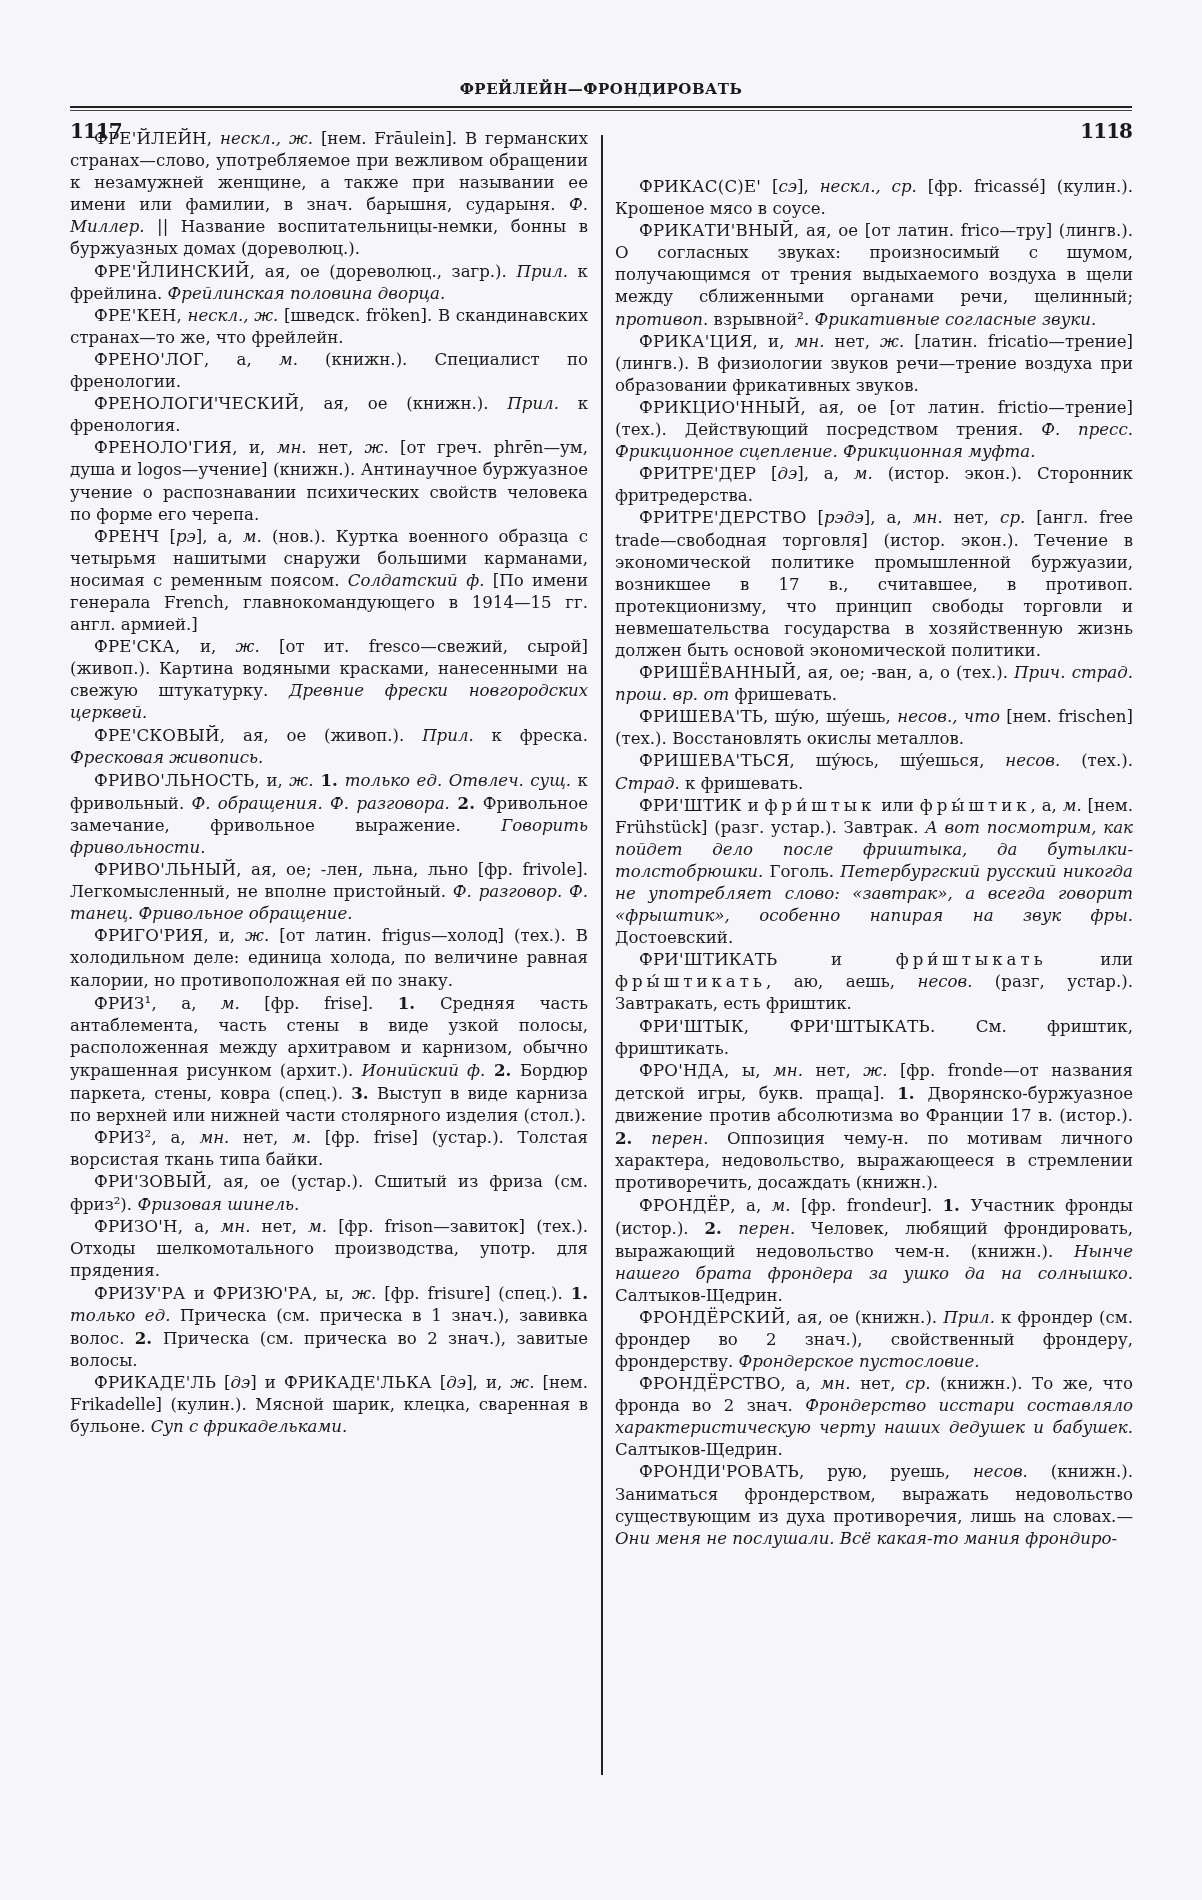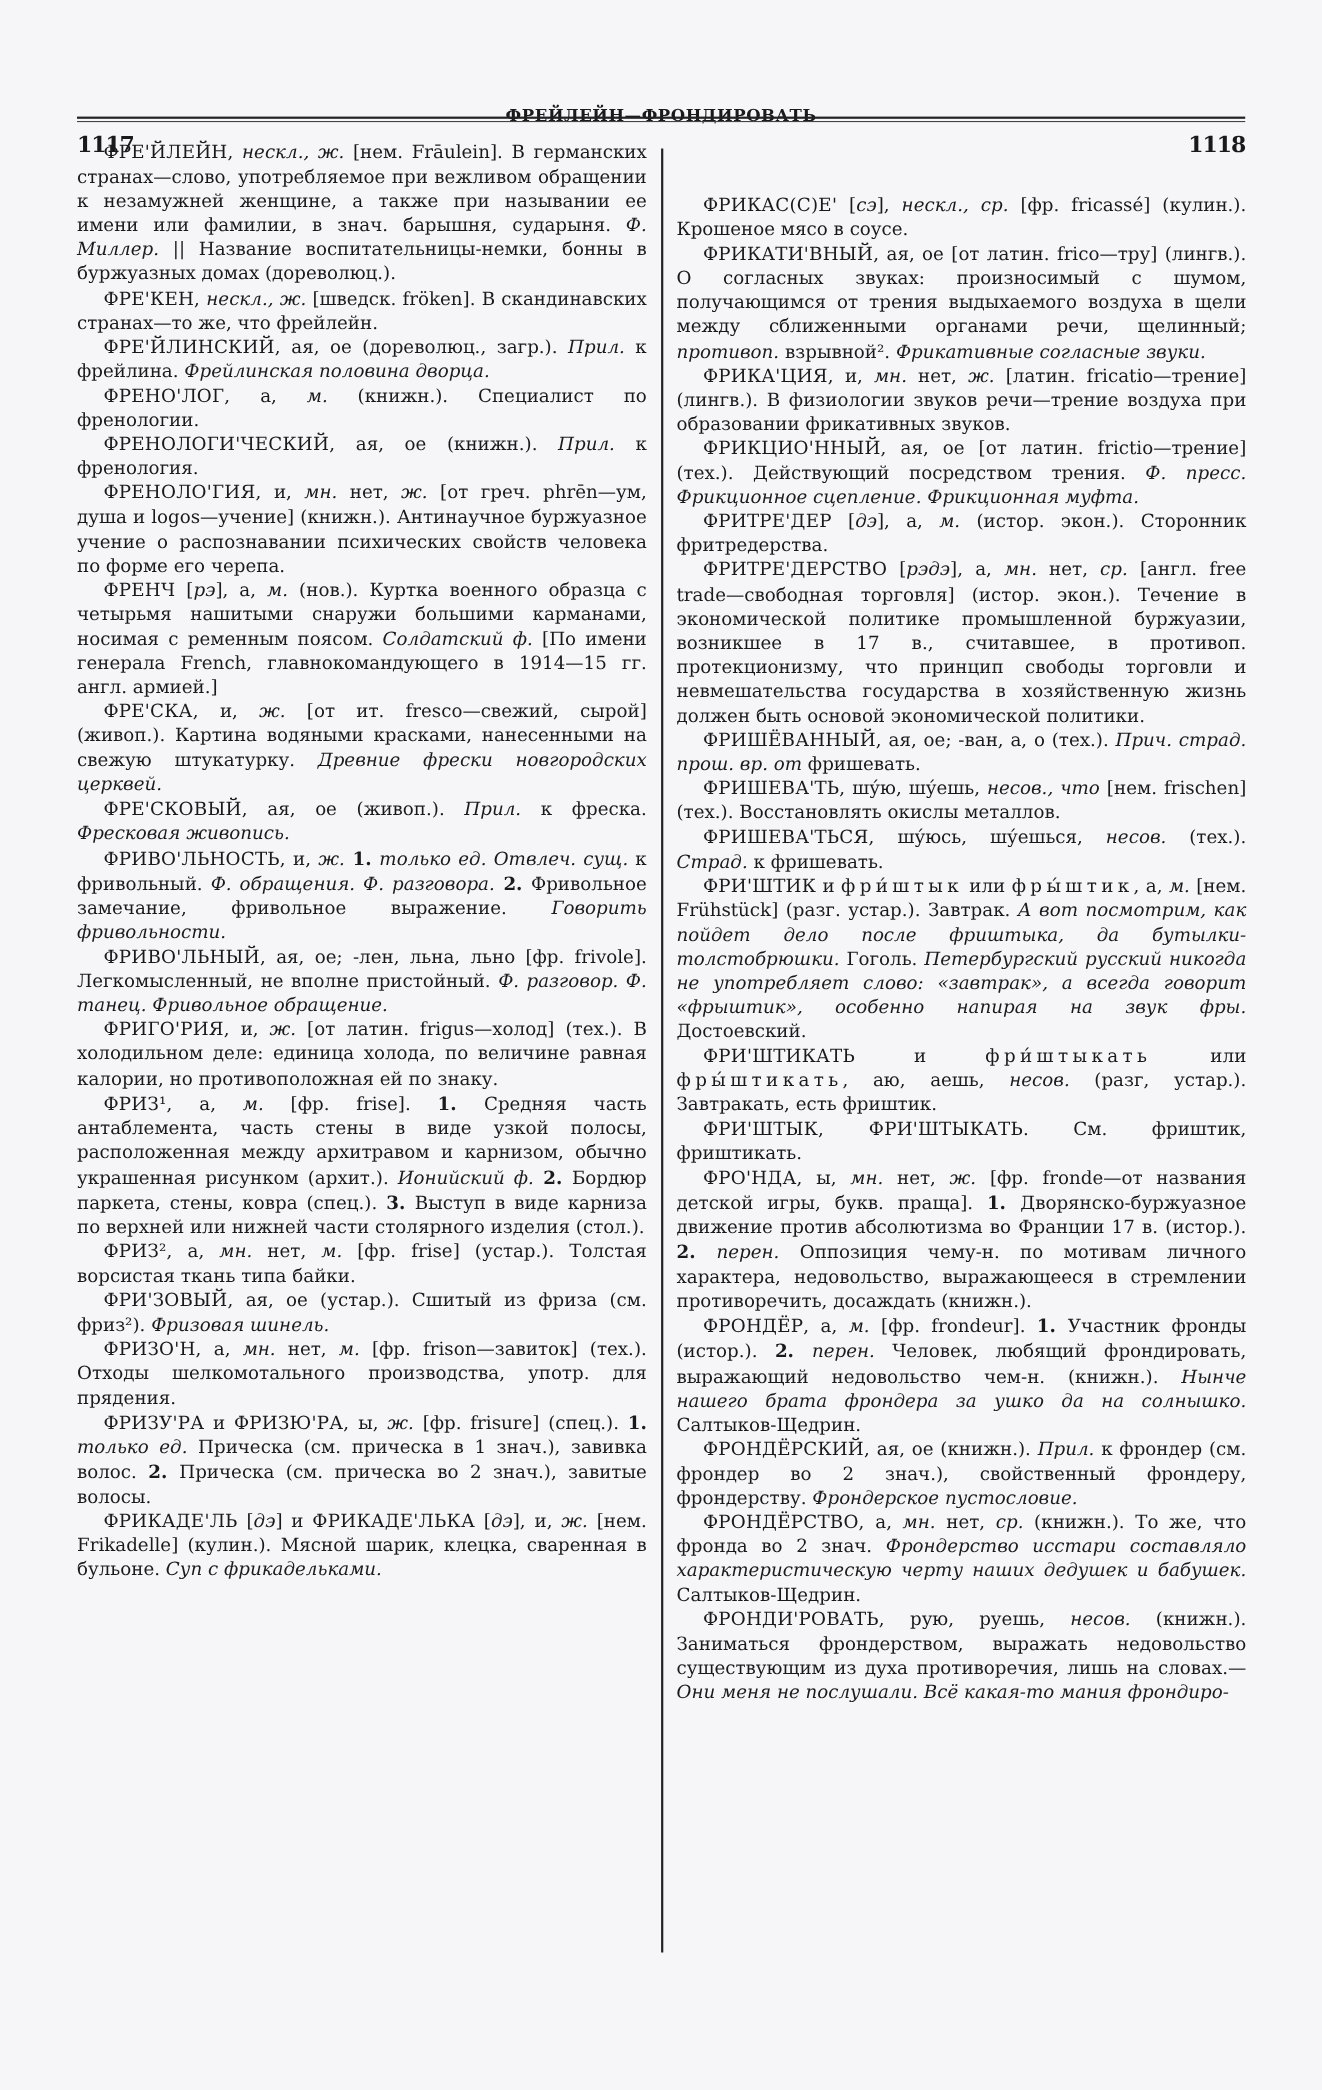--- a/index.html
+++ b/index.html
@@ -1,21 +1,21 @@
 <!DOCTYPE html>
 <html><head>
 <meta charset="utf-8">
 <style>
   html, body { margin:0; padding:0; }
   body { width:1202px; height:1900px; background:#f6f5f8; color:#1a1a1a; font-family:"DejaVu Serif", serif; overflow:hidden; position:relative; }
   .header { position:absolute; left:70px; top:72px; width:1062px; height:40px; }
   .pnum { position:absolute; top:4px; font-family:"DejaVu Serif", serif; font-weight:bold; font-size:20px; letter-spacing:-1px;margin-top:43px; }
   .pnum.left { left:0; }
   .pnum.right { right:0; }
-  .running { position:absolute; left:0; right:0; top:8px; text-align:center; font-weight:bold; font-size:15px; letter-spacing:0.5px;margin-top:16px; }
+  .running { position:absolute; left:0; right:0; top:8px; text-align:center; font-weight:bold; font-size:15px; letter-spacing:0.5px; }
   .rule { position:absolute; left:70px; top:106px; width:1062px; height:0; border-top:2px solid #222; }
   .rule2 { position:absolute; left:70px; top:110px; width:1062px; height:0; border-top:1px solid #444; }
   .col { position:absolute; top:128px; width:518px; font-size:16.6px; line-height:22.1px; text-align:justify; hyphens:manual; }
   .col.left { left:70px; }
   .col.right { left:615px; width:518px;margin-top:48px; }
   .divider { position:absolute; left:601px; top:135px; width:2px; height:1640px; background:#222; }
   .entry { text-indent:24px; margin:0; }
   .hw { font-weight:normal; font-family:"DejaVu Serif", serif; letter-spacing:0.2px; }
   .it { font-style:italic; }
   .b { font-weight:bold; }
@@ -27,22 +27,22 @@
 <div class="header">
   <span class="pnum left">1117</span>
   <div class="running">ФРЕЙЛЕЙН—ФРОНДИРОВАТЬ</div>
   <span class="pnum right">1118</span>
 </div>
 <div class="rule"></div>
 <div class="rule2"></div>
 
 <div class="col left" id="col-left">
     <p class="entry"><span class="hw">ФРЕ'ЙЛЕЙН,</span><span class="it"> нескл., ж. </span><span>[нем. Frāulein]. В германских странах—слово, употребляемое при вежливом обращении к незамужней женщине, а также при назывании ее имени или фамилии, в знач. барышня, сударыня. </span><span class="it">Ф. Миллер.</span><span> || Название воспитательницы-немки, бонны в буржуазных домах (дореволюц.).</span></p>
+    <p class="entry"><span class="hw">ФРЕ'ЙЛИНСКИЙ,</span><span> ая, ое (дореволюц., загр.). </span><span class="it">Прил.</span><span> к фрейлина. </span><span class="it">Фрейлинская половина дворца.</span></p>
     <p class="entry"><span class="hw">ФРЕ'КЕН,</span><span class="it"> нескл., ж. </span><span>[шведск. fröken]. В скандинавских странах—то же, что фрейлейн.</span></p>
-    <p class="entry"><span class="hw">ФРЕ'ЙЛИНСКИЙ,</span><span> ая, ое (дореволюц., загр.). </span><span class="it">Прил.</span><span> к фрейлина. </span><span class="it">Фрейлинская половина дворца.</span></p>
     <p class="entry"><span class="hw">ФРЕНО'ЛОГ,</span><span> а, </span><span class="it">м.</span><span> (книжн.). Специалист по френологии.</span></p>
     <p class="entry"><span class="hw">ФРЕНОЛОГИ'ЧЕСКИЙ,</span><span> ая, ое (книжн.). </span><span class="it">Прил.</span><span> к френология.</span></p>
     <p class="entry"><span class="hw">ФРЕНОЛО'ГИЯ,</span><span> и, </span><span class="it">мн.</span><span> нет, </span><span class="it">ж.</span><span> [от греч. phrēn—ум, душа и logos—учение] (книжн.). Антинаучное буржуазное учение о распознавании психических свойств человека по форме его черепа.</span></p>
     <p class="entry"><span class="hw">ФРЕНЧ</span><span> [</span><span class="it">рэ</span><span>], а, </span><span class="it">м.</span><span> (нов.). Куртка военного образца с четырьмя нашитыми снаружи большими карманами, носимая с ременным поясом. </span><span class="it">Солдатский ф.</span><span> [По имени генерала French, главнокомандующего в 1914—15 гг. англ. армией.]</span></p>
     <p class="entry"><span class="hw">ФРЕ'СКА,</span><span> и, </span><span class="it">ж.</span><span> [от ит. fresco—свежий, сырой] (живоп.). Картина водяными красками, нанесенными на свежую штукатурку. </span><span class="it">Древние фрески новгородских церквей.</span></p>
     <p class="entry"><span class="hw">ФРЕ'СКОВЫЙ,</span><span> ая, ое (живоп.). </span><span class="it">Прил.</span><span> к фреска. </span><span class="it">Фресковая живопись.</span></p>
     <p class="entry"><span class="hw">ФРИВО'ЛЬНОСТЬ,</span><span> и, </span><span class="it">ж.</span><span class="b"> 1. </span><span class="it">только ед. Отвлеч. сущ.</span><span> к фривольный. </span><span class="it">Ф. обращения. Ф. разговора.</span><span class="b"> 2. </span><span>Фривольное замечание, фривольное выражение. </span><span class="it">Говорить фривольности.</span></p>
     <p class="entry"><span class="hw">ФРИВО'ЛЬНЫЙ,</span><span> ая, ое; -лен, льна, льно [фр. frivole]. Легкомысленный, не вполне пристойный. </span><span class="it">Ф. разговор. Ф. танец. Фривольное обращение.</span></p>
     <p class="entry"><span class="hw">ФРИГО'РИЯ,</span><span> и, </span><span class="it">ж.</span><span> [от латин. frigus—холод] (тех.). В холодильном деле: единица холода, по величине равная калории, но противоположная ей по знаку.</span></p>
     <p class="entry"><span class="hw">ФРИЗ¹,</span><span> а, </span><span class="it">м.</span><span> [фр. frise]. </span><span class="b">1. </span><span>Средняя часть антаблемента, часть стены в виде узкой полосы, расположенная между архитравом и карнизом, обычно украшенная рисунком (архит.). </span><span class="it">Ионийский ф.</span><span class="b"> 2. </span><span>Бордюр паркета, стены, ковра (спец.). </span><span class="b">3. </span><span>Выступ в виде карниза по верхней или нижней части столярного изделия (стол.).</span></p>

